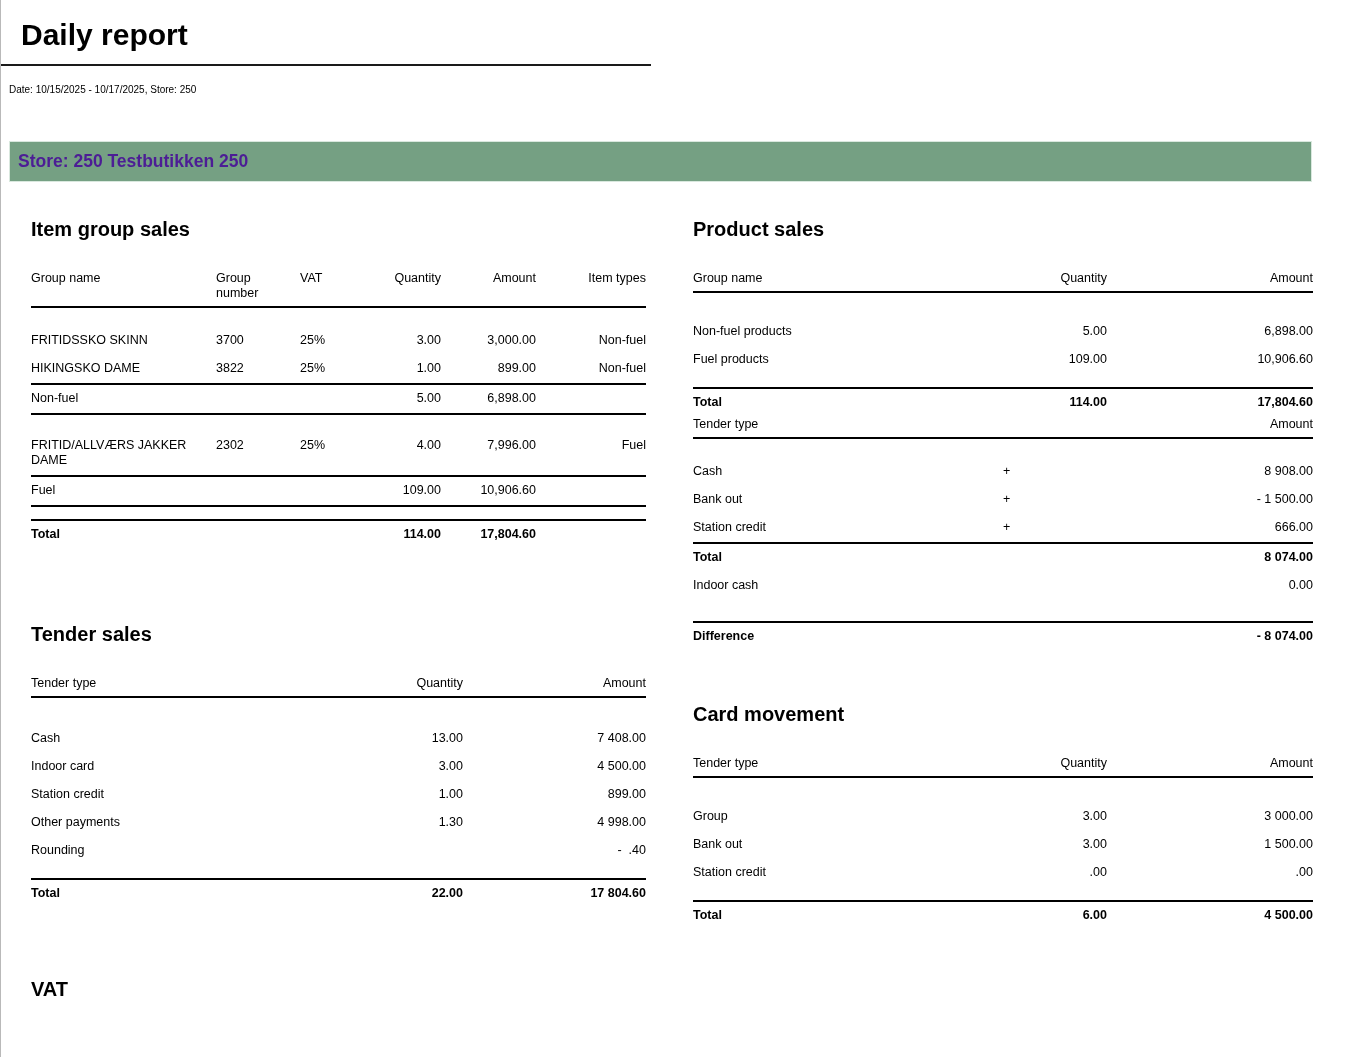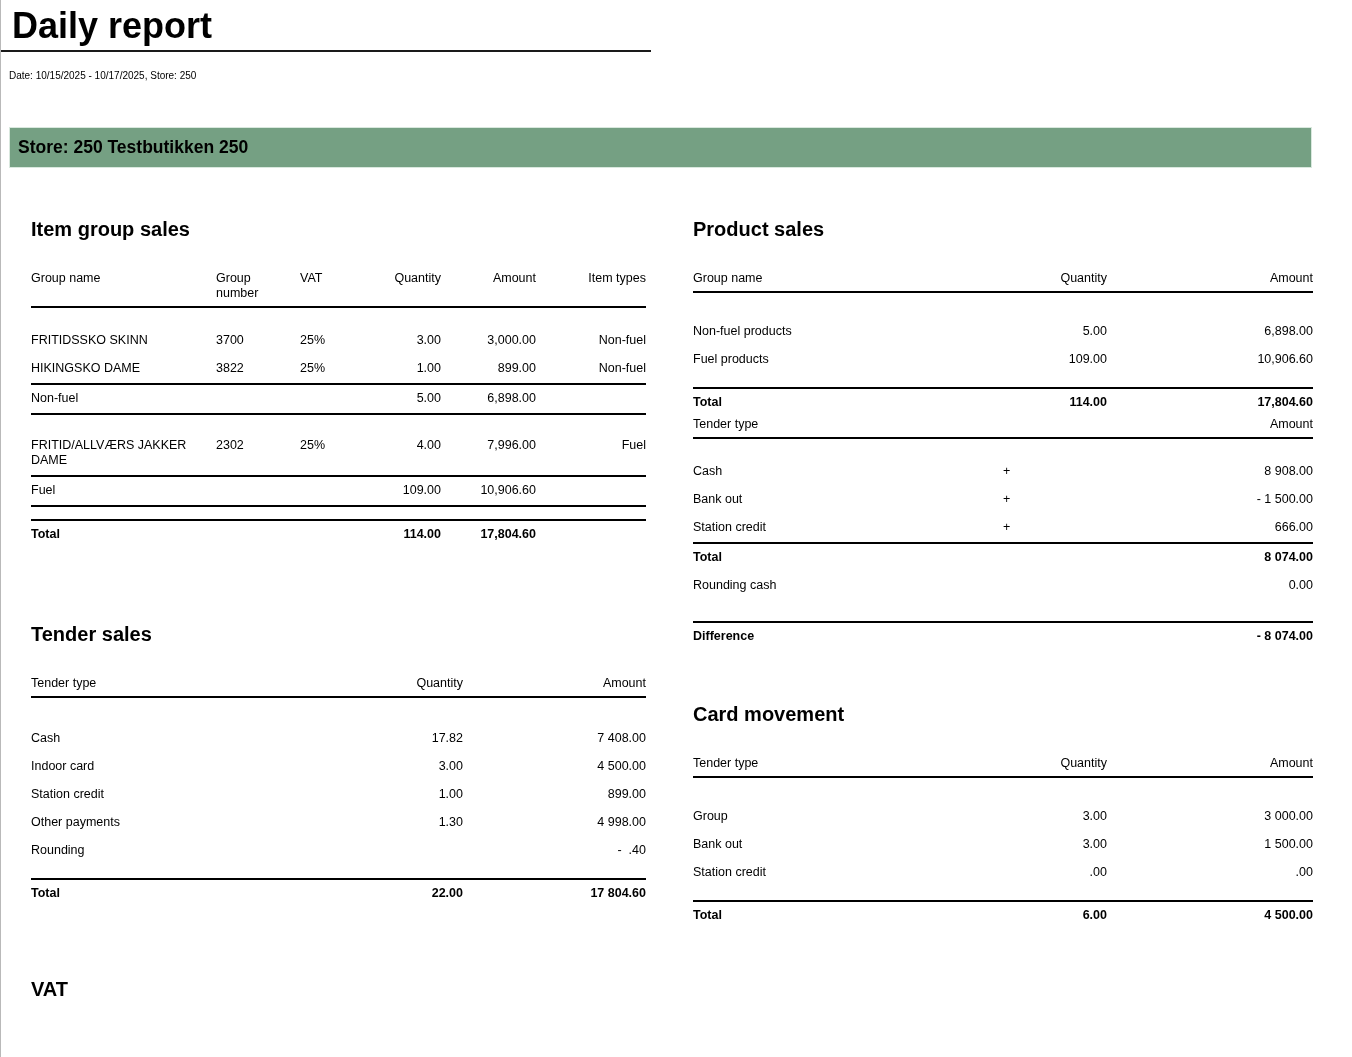--- a/index.html
+++ b/index.html
@@ -3,27 +3,27 @@
 <meta charset="utf-8">
 <title>Daily report</title>
 <style>
   * { box-sizing: border-box; }
   html, body { margin: 0; padding: 0; background: #ffffff; }
   body { font-family: "Liberation Sans", "DejaVu Sans", sans-serif; color: #000; }
   .page {
     position: relative; width: 1352px; height: 1057px; background: #fff;
     border-left: 1px solid #b9b9b9; overflow: hidden;
   }
-  h1 { margin: 3px; padding: 6px 16px 0 8px; font-size: 36px; line-height: 34px; font-weight: 700; }
+  h1 { margin: 12px; padding: 6px 16px 0 8px; font-size: 30px; line-height: 34px; font-weight: 700; }
   .title-rule { width: 650px; height: 2px; background: #1a1a1a; margin-top: 7px; }
   .date-line { margin: 15px 0 0 8px; font-size: 10px; line-height: 18px; }
   .banner {
     margin: 42px 0 0 8px; width: 1303px; height: 41px;
     border: 1px solid #d9e8de; font-size: 17.5px; font-weight: 700;
-    line-height: 39px; padding-left: 8px; color: #000000;
+    line-height: 39px; padding-left: 8px; color: #4c1d95;
   }
   .col { position: absolute; top: 218px; }
   .col-left  { left: 30px;  width: 615px; }
   .col-right { left: 692px; width: 620px; }
   h2 { margin: 0 0 30px 0; font-size: 20px; line-height: 23px; font-weight: 700; }
   .h2-tender { margin: 74px 0 30px 0; }
   .h2-vat    { margin: 70px 0 0 0; }
   .h2-cash   { margin: 54px 0 30px 0; }
   .h2-card   { margin: 52px 0 30px 0; }
   table.tbl { border-collapse: collapse; table-layout: fixed; width: 100%; }
@@ -151,21 +151,21 @@
         <tr class="hdr">
           <td>Tender type</td>
           <td class="r">Quantity</td>
           <td class="r">Amount</td>
         </tr>
         <tr class="sp sp28">
             <td colspan="3"></td>
           </tr>
         <tr>
           <td>Cash</td>
-          <td class="r">17.82</td>
+          <td class="r">13.00</td>
           <td class="r pre">7 408.00</td>
         </tr>
         <tr>
           <td>Indoor card</td>
           <td class="r">3.00</td>
           <td class="r pre">4 500.00</td>
         </tr>
         <tr>
           <td>Station credit</td>
           <td class="r">1.00</td>
@@ -263,21 +263,21 @@
           <td>Station credit</td>
           <td>+</td>
           <td class="r pre">666.00</td>
         </tr>
         <tr class="tot">
           <td>Total</td>
           <td></td>
           <td class="r pre">8 074.00</td>
         </tr>
         <tr>
-          <td>Rounding cash</td>
+          <td>Indoor cash</td>
           <td></td>
           <td class="r pre">0.00</td>
         </tr>
         <tr class="sp sp22">
             <td colspan="3"></td>
           </tr>
         <tr class="tot">
           <td>Difference</td>
           <td></td>
           <td class="r pre">- 8 074.00</td>

